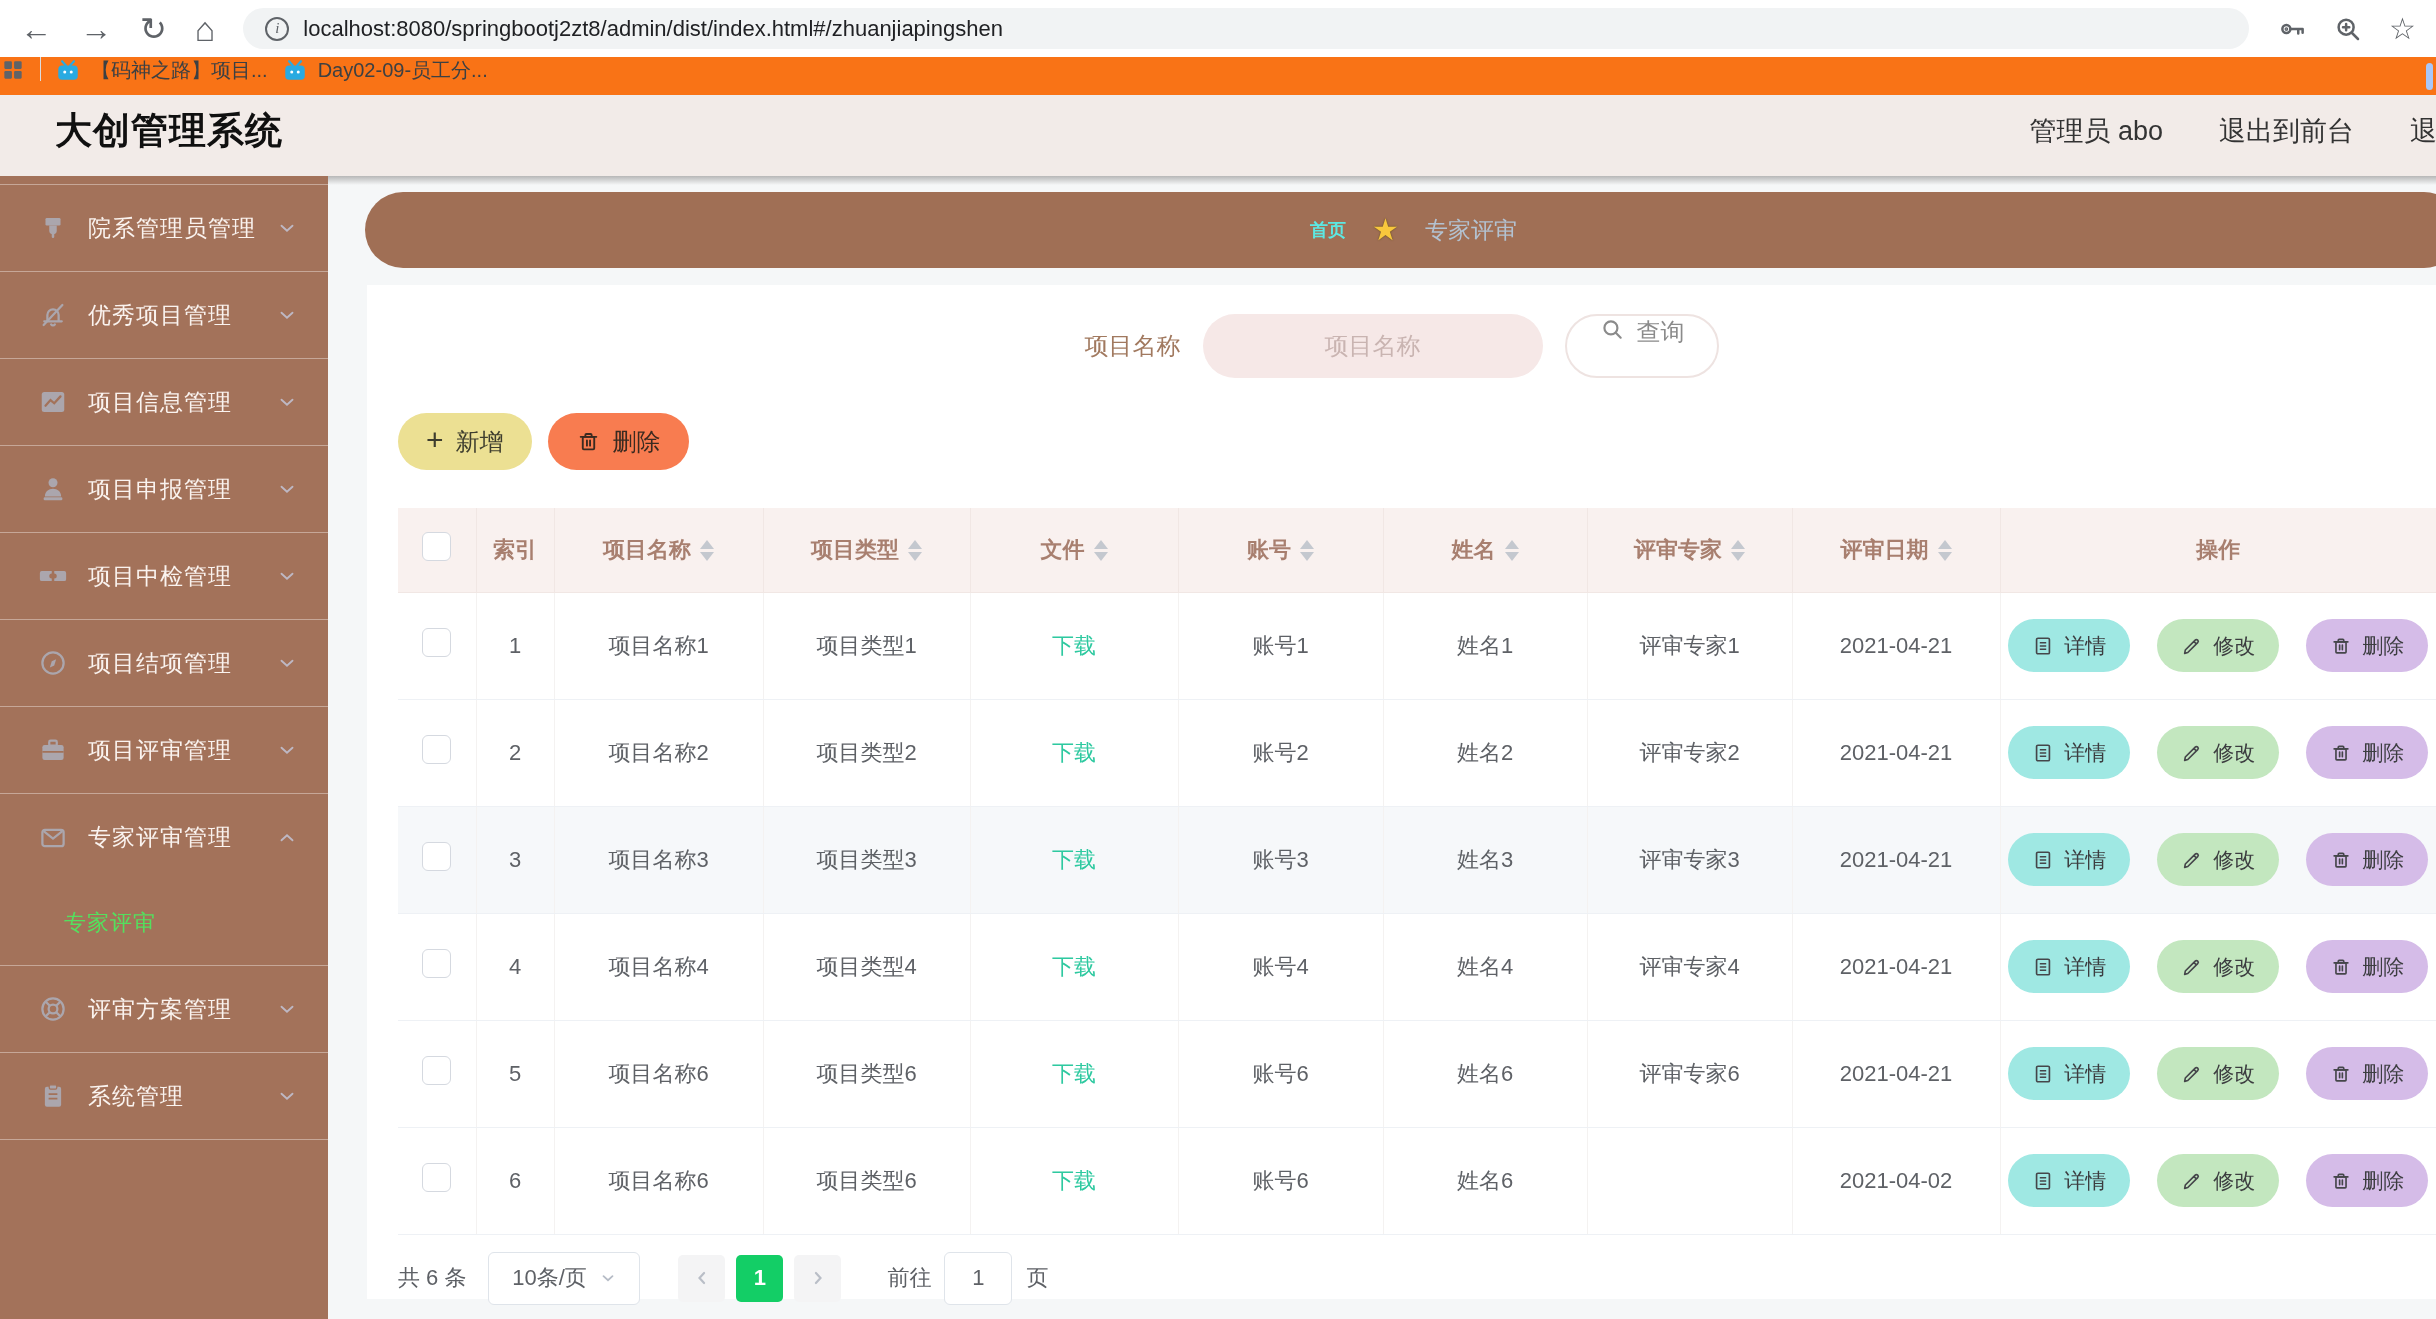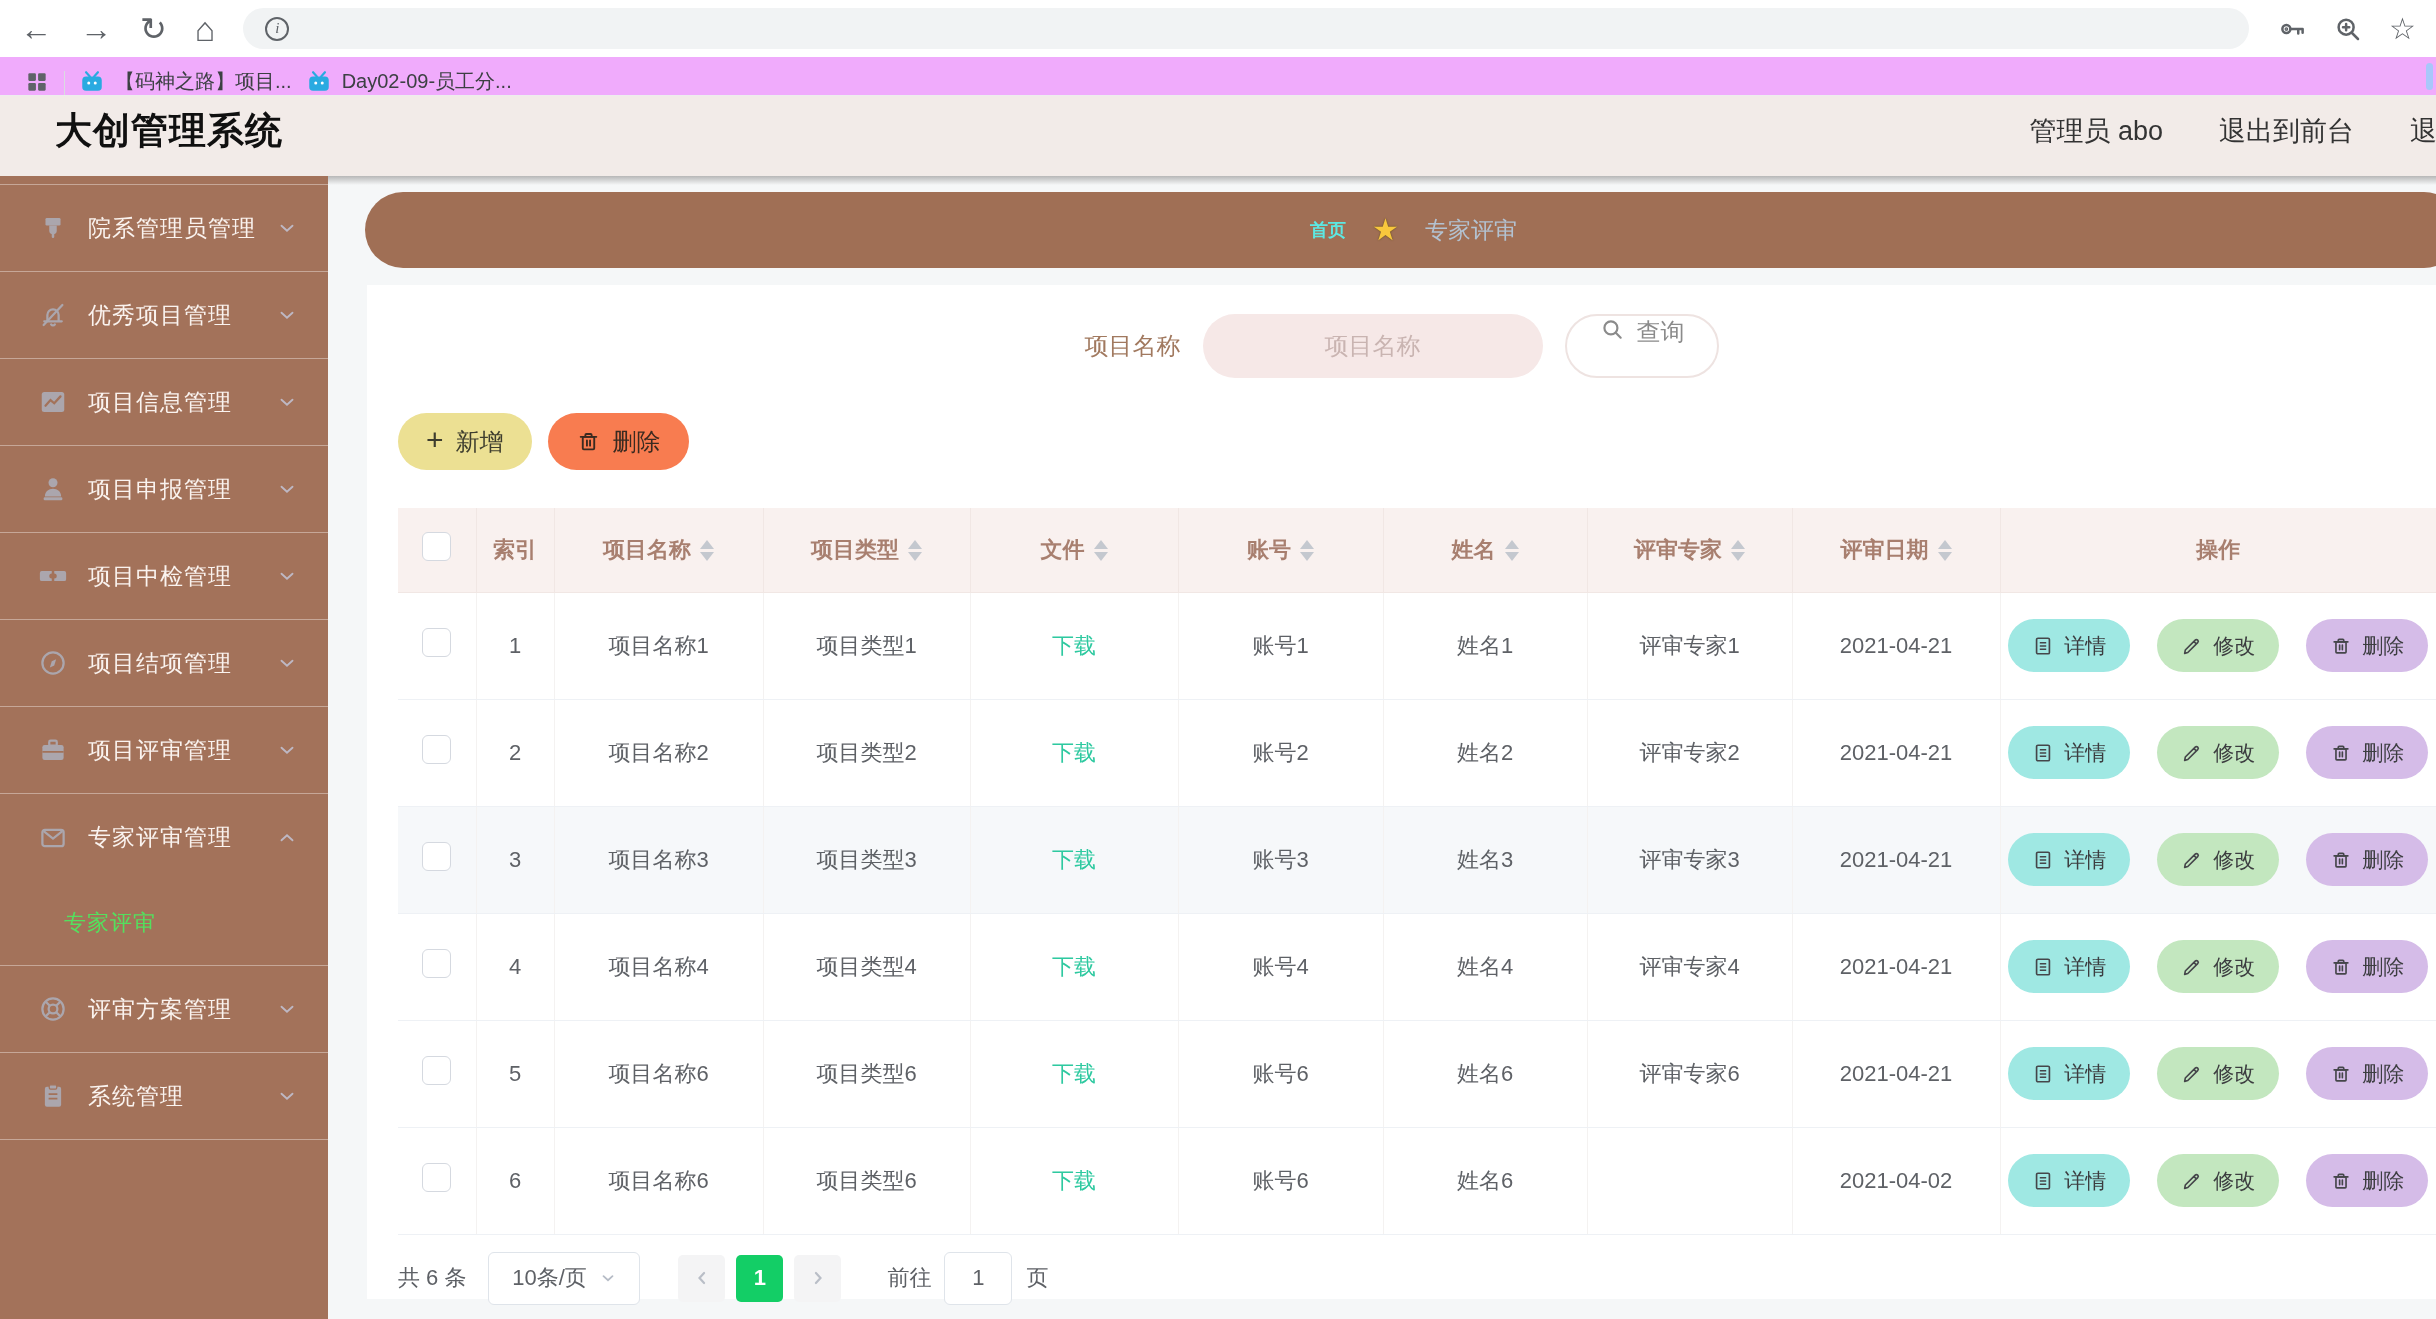--- a/index.html
+++ b/index.html
@@ -13,21 +13,21 @@
   body{font-family:"Liberation Sans","DejaVu Sans",sans-serif;background:#ddd}
   .screen{position:relative;width:2436px;height:1319px;background:#fff;overflow:hidden}
 
   
   .btoolbar{height:57px;display:flex;align-items:center;padding:0 20px;gap:28px;background:#fff}
   .nav-ico{font-size:32px;color:#5f6368;line-height:1;cursor:pointer}
   .url-pill{flex:1;height:41px;background:#f1f3f4;border-radius:21px;display:flex;align-items:center;gap:14px;padding:0 22px;max-width:2100px}
   .info-ico{width:24px;height:24px;border:2px solid #5f6368;border-radius:50%;color:#5f6368;font-size:15px;display:flex;align-items:center;justify-content:center;font-style:italic;font-family:"Liberation Serif",serif}
   .url-text{font-size:22px;color:#202124;white-space:nowrap;overflow:hidden}
   .chrome-right{display:flex;align-items:center;gap:26px}
-  .bbar{height:39px;display:flex;align-items:flex-end;gap:14px;padding:0 24px;background:#f0abfc;border-bottom:1px solid #ededee;position:relative}
+  .bbar{height:39px;display:flex;align-items:flex-start;gap:14px;padding:0 0;background:#f97316;border-bottom:1px solid #ededee;position:relative}
   .bdiv{width:1px;height:24px;background:#dadce0}
   .bookmark{display:flex;align-items:center;gap:10px;cursor:pointer}
   .bookmark span{font-size:20px;color:#3c4043;white-space:nowrap}
   .bm-sliver{position:absolute;right:3px;top:6px;width:7px;height:27px;border-radius:4px;background:#a8c7fa}
 
   
   .app-header{height:80px;background:var(--header-bg);display:flex;align-items:center;padding:0 0 10px 55px}
   .app-title{font-size:37px;font-weight:bold;color:#101010;letter-spacing:1px}
   .header-links{margin-left:auto;display:flex;align-items:center;gap:56px;font-size:27px;color:#333;margin-right:-28px}
   .header-links span{white-space:nowrap;cursor:pointer}
@@ -103,20 +103,21 @@
 
 <div class="screen">
 
   <div class="btoolbar">
     <span class="nav-ico">←</span>
     <span class="nav-ico">→</span>
     <span class="nav-ico">↻</span>
     <span class="nav-ico" style="font-size:34px">⌂</span>
     <div class="url-pill">
       <span class="info-ico">i</span>
+      <span class="url-text">localhost:8080/springbootj2zt8/admin/dist/index.html#/zhuanjiapingshen</span>
     </div>
     <div class="chrome-right">
       <svg width="30" height="30" viewBox="0 0 24 24" fill="none" stroke="#5f6368" stroke-width="2" stroke-linecap="round">
           <circle cx="7.5" cy="12" r="3.2"></circle>
           <circle cx="7.5" cy="12" r="0.5" fill="#5f6368"></circle>
           <path d="M10.7 12 H20.5 M17 12 v3.5 M20.5 12 v3"></path>
         </svg>
       <svg width="30" height="30" viewBox="0 0 24 24" fill="none" stroke="#5f6368" stroke-width="2" stroke-linecap="round">
           <circle cx="10.5" cy="10.5" r="6"></circle>
           <path d="M15 15 L20 20 M8 10.5 h5 M10.5 8 v5"></path>

